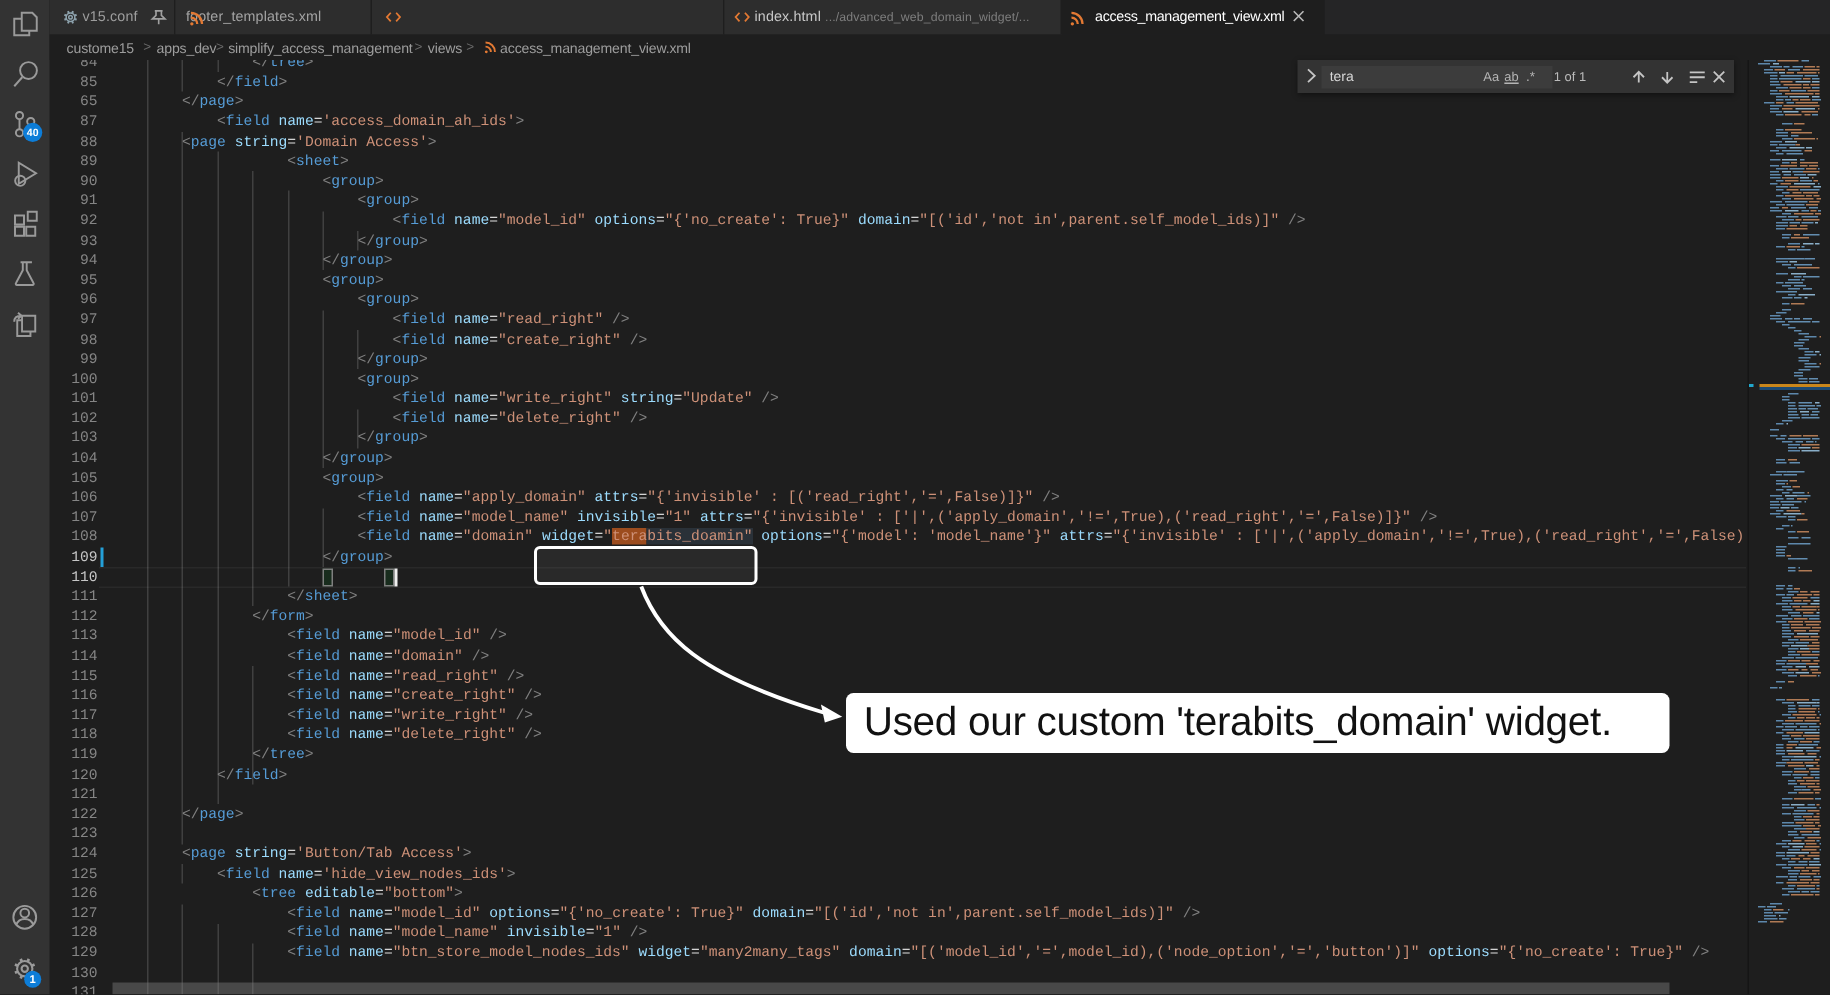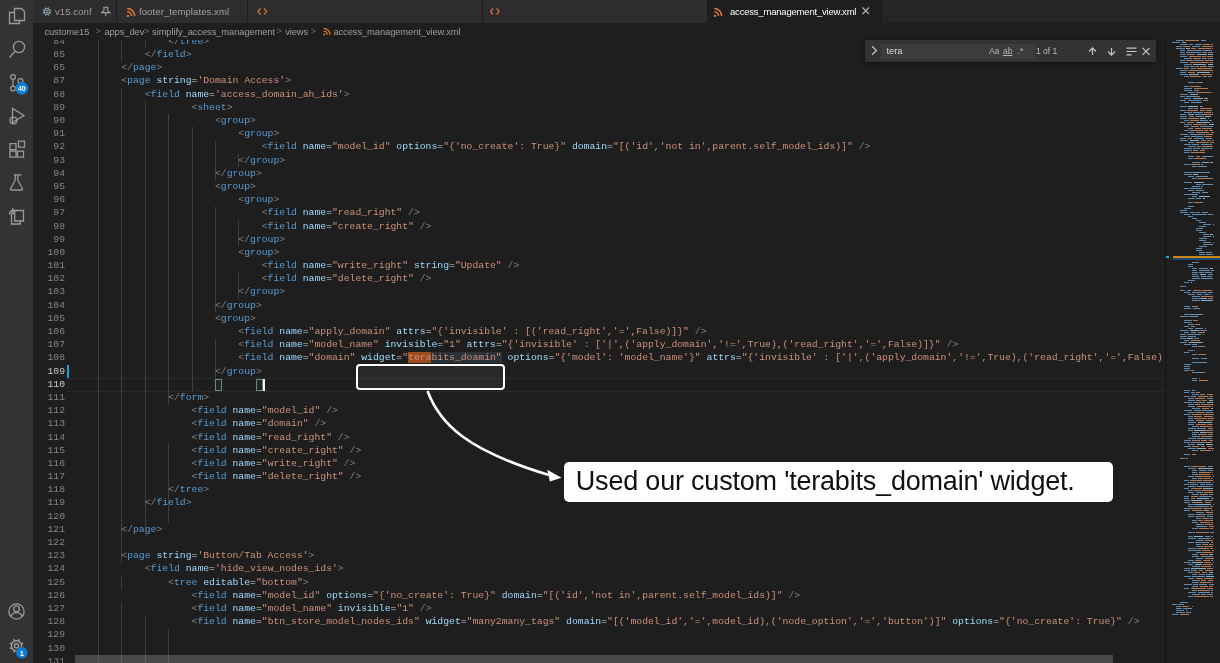--- a/index.html
+++ b/index.html
@@ -95,22 +95,22 @@
         <div class="gn">127</div>
         <div class="gn">128</div>
         <div class="gn">129</div>
         <div class="gn">130</div>
         <div class="gn">131</div>
       </div>
   <div id="code">
         <div class="ln">                <span class="cp">&lt;/</span><span class="ct">tree</span><span class="cp">&gt;</span></div>
         <div class="ln">            <span class="cp">&lt;/</span><span class="ct">field</span><span class="cp">&gt;</span></div>
         <div class="ln">        <span class="cp">&lt;/</span><span class="ct">page</span><span class="cp">&gt;</span></div>
+        <div class="ln">            <span class="cp">&lt;</span><span class="ct">field</span> <span class="ca">name</span><span class="co">=</span><span class="cs">'access_domain_ah_ids'</span><span class="cp">&gt;</span></div>
         <div class="ln">        <span class="cp">&lt;</span><span class="ct">page</span> <span class="ca">string</span><span class="co">=</span><span class="cs">'Domain Access'</span><span class="cp">&gt;</span></div>
-        <div class="ln">            <span class="cp">&lt;</span><span class="ct">field</span> <span class="ca">name</span><span class="co">=</span><span class="cs">'access_domain_ah_ids'</span><span class="cp">&gt;</span></div>
         <div class="ln">                    <span class="cp">&lt;</span><span class="ct">sheet</span><span class="cp">&gt;</span></div>
         <div class="ln">                        <span class="cp">&lt;</span><span class="ct">group</span><span class="cp">&gt;</span></div>
         <div class="ln">                            <span class="cp">&lt;</span><span class="ct">group</span><span class="cp">&gt;</span></div>
         <div class="ln">                                <span class="cp">&lt;</span><span class="ct">field</span> <span class="ca">name</span><span class="co">=</span><span class="cs">"model_id"</span> <span class="ca">options</span><span class="co">=</span><span class="cs">"{'no_create': True}"</span> <span class="ca">domain</span><span class="co">=</span><span class="cs">"[('id','not in',parent.self_model_ids)]"</span> <span class="cp">/&gt;</span></div>
         <div class="ln">                            <span class="cp">&lt;/</span><span class="ct">group</span><span class="cp">&gt;</span></div>
         <div class="ln">                        <span class="cp">&lt;/</span><span class="ct">group</span><span class="cp">&gt;</span></div>
         <div class="ln">                        <span class="cp">&lt;</span><span class="ct">group</span><span class="cp">&gt;</span></div>
         <div class="ln">                            <span class="cp">&lt;</span><span class="ct">group</span><span class="cp">&gt;</span></div>
         <div class="ln">                                <span class="cp">&lt;</span><span class="ct">field</span> <span class="ca">name</span><span class="co">=</span><span class="cs">"read_right"</span> <span class="cp">/&gt;</span></div>
         <div class="ln">                                <span class="cp">&lt;</span><span class="ct">field</span> <span class="ca">name</span><span class="co">=</span><span class="cs">"create_right"</span> <span class="cp">/&gt;</span></div>
@@ -119,20 +119,21 @@
         <div class="ln">                                <span class="cp">&lt;</span><span class="ct">field</span> <span class="ca">name</span><span class="co">=</span><span class="cs">"write_right"</span> <span class="ca">string</span><span class="co">=</span><span class="cs">"Update"</span> <span class="cp">/&gt;</span></div>
         <div class="ln">                                <span class="cp">&lt;</span><span class="ct">field</span> <span class="ca">name</span><span class="co">=</span><span class="cs">"delete_right"</span> <span class="cp">/&gt;</span></div>
         <div class="ln">                            <span class="cp">&lt;/</span><span class="ct">group</span><span class="cp">&gt;</span></div>
         <div class="ln">                        <span class="cp">&lt;/</span><span class="ct">group</span><span class="cp">&gt;</span></div>
         <div class="ln">                        <span class="cp">&lt;</span><span class="ct">group</span><span class="cp">&gt;</span></div>
         <div class="ln">                            <span class="cp">&lt;</span><span class="ct">field</span> <span class="ca">name</span><span class="co">=</span><span class="cs">"apply_domain"</span> <span class="ca">attrs</span><span class="co">=</span><span class="cs">"{'invisible' : [('read_right','=',False)]}"</span> <span class="cp">/&gt;</span></div>
         <div class="ln">                            <span class="cp">&lt;</span><span class="ct">field</span> <span class="ca">name</span><span class="co">=</span><span class="cs">"model_name"</span> <span class="ca">invisible</span><span class="co">=</span><span class="cs">"1"</span> <span class="ca">attrs</span><span class="co">=</span><span class="cs">"{'invisible' : ['|',('apply_domain','!=',True),('read_right','=',False)]}"</span> <span class="cp">/&gt;</span></div>
         <div class="ln">                            <span class="cp">&lt;</span><span class="ct">field</span> <span class="ca">name</span><span class="co">=</span><span class="cs">"domain"</span> <span class="ca">widget</span><span class="co">=</span><span class="cs">"</span><span class="cs fm">tera</span><span class="cs sh">bits_doamin"</span> <span class="ca">options</span><span class="co">=</span><span class="cs">"{'model': 'model_name'}"</span> <span class="ca">attrs</span><span class="co">=</span><span class="cs">"{'invisible' : ['|',('apply_domain','!=',True),('read_right','=',False)]}"</span> <span class="cp">/&gt;</span></div>
         <div class="ln">                        <span class="cp">&lt;/</span><span class="ct">group</span><span class="cp">&gt;</span></div>
         <div class="ln"></div>
+        <div class="ln">                    <span class="cp">&lt;/</span><span class="ct">sheet</span><span class="cp">&gt;</span></div>
         <div class="ln">                <span class="cp">&lt;/</span><span class="ct">form</span><span class="cp">&gt;</span></div>
         <div class="ln">                    <span class="cp">&lt;</span><span class="ct">field</span> <span class="ca">name</span><span class="co">=</span><span class="cs">"model_id"</span> <span class="cp">/&gt;</span></div>
         <div class="ln">                    <span class="cp">&lt;</span><span class="ct">field</span> <span class="ca">name</span><span class="co">=</span><span class="cs">"domain"</span> <span class="cp">/&gt;</span></div>
         <div class="ln">                    <span class="cp">&lt;</span><span class="ct">field</span> <span class="ca">name</span><span class="co">=</span><span class="cs">"read_right"</span> <span class="cp">/&gt;</span></div>
         <div class="ln">                    <span class="cp">&lt;</span><span class="ct">field</span> <span class="ca">name</span><span class="co">=</span><span class="cs">"create_right"</span> <span class="cp">/&gt;</span></div>
         <div class="ln">                    <span class="cp">&lt;</span><span class="ct">field</span> <span class="ca">name</span><span class="co">=</span><span class="cs">"write_right"</span> <span class="cp">/&gt;</span></div>
         <div class="ln">                    <span class="cp">&lt;</span><span class="ct">field</span> <span class="ca">name</span><span class="co">=</span><span class="cs">"delete_right"</span> <span class="cp">/&gt;</span></div>
         <div class="ln">                <span class="cp">&lt;/</span><span class="ct">tree</span><span class="cp">&gt;</span></div>
         <div class="ln">            <span class="cp">&lt;/</span><span class="ct">field</span><span class="cp">&gt;</span></div>
         <div class="ln"></div>
@@ -869,21 +870,22 @@
  <text x="21.8" y="655.6" font-family="Liberation Sans" font-size="7.5" font-weight="bold" fill="#fff" text-anchor="middle">1</text>
 </svg>
     </div>
 <div id="tabbar">
   <div class="tab" style="left:0;width:84px"></div>
   <div class="tab" style="left:84px;width:131px"></div>
   <div class="tab" style="left:215px;width:235px"></div>
   <div class="tab" style="left:450px;width:225px"></div>
   <div class="tab active" style="left:675px;width:175px"></div>
   <div class="tlabel" style="left:22px;color:#9d9d9d">v15.conf</div>
-  <div class="tlabel" style="left:106px;color:#a3a3a3">footer_templates.xml</div>
+  <div class="tlabel" style="left:91px;color:#a3a3a3">footer_templates.xml</div>
+  <div class="tlabel" style="left:470px;color:#c8c8c8">index.html <span class="tdim">.../advanced_web_domain_widget/...</span></div>
   <div class="tlabel" style="left:697px;color:#ffffff;letter-spacing:-0.2px">access_management_view.xml</div>
   <svg width="1220" height="23" viewBox="0 0 1220 23" style="position:absolute;left:0;top:0">
  <line x1="16.31" y1="12.46" x2="18.07" y2="13.18" stroke="#8da2ad" stroke-width="1.30"></line>
         <line x1="14.96" y1="13.81" x2="15.68" y2="15.57" stroke="#8da2ad" stroke-width="1.30"></line>
         <line x1="13.04" y1="13.81" x2="12.32" y2="15.57" stroke="#8da2ad" stroke-width="1.30"></line>
         <line x1="11.69" y1="12.46" x2="9.93" y2="13.18" stroke="#8da2ad" stroke-width="1.30"></line>
         <line x1="11.69" y1="10.54" x2="9.93" y2="9.82" stroke="#8da2ad" stroke-width="1.30"></line>
         <line x1="13.04" y1="9.19" x2="12.32" y2="7.43" stroke="#8da2ad" stroke-width="1.30"></line>
         <line x1="14.96" y1="9.19" x2="15.68" y2="7.43" stroke="#8da2ad" stroke-width="1.30"></line>
         <line x1="16.31" y1="10.54" x2="18.07" y2="9.82" stroke="#8da2ad" stroke-width="1.30"></line>

